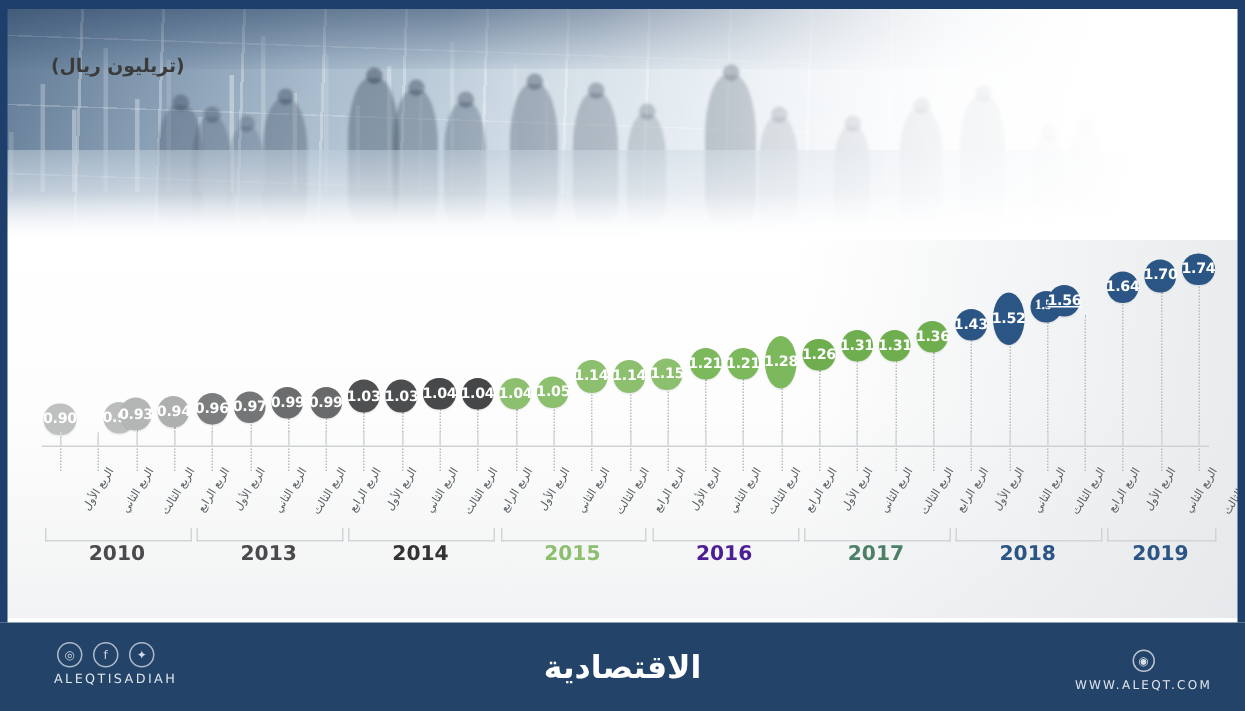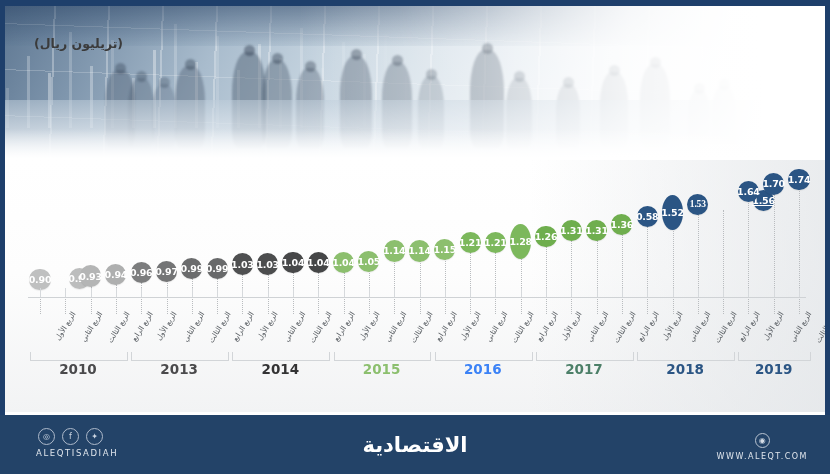--- a/index.html
+++ b/index.html
@@ -202,27 +202,27 @@
         <div class="bub" style="left: 510.1px; top: 63.5739px; width: 21.2px; height: 35px; background: rgb(124, 184, 92);">1.28</div>
         <div class="stem" style="left: 546px; top: 86.1652px; height: 67.8348px;"></div>
         <div class="bub" style="left: 535.4px; top: 65.9652px; width: 21.2px; height: 21.2px; background: rgb(111, 174, 78);">1.26</div>
         <div class="stem" style="left: 571.3px; top: 80.187px; height: 73.813px;"></div>
         <div class="bub" style="left: 560.7px; top: 59.987px; width: 21.2px; height: 21.2px; background: rgb(111, 174, 78);">1.31</div>
         <div class="stem" style="left: 596.6px; top: 80.187px; height: 73.813px;"></div>
         <div class="bub" style="left: 586px; top: 59.987px; width: 21.2px; height: 21.2px; background: rgb(111, 174, 78);">1.31</div>
         <div class="stem" style="left: 621.9px; top: 74.2087px; height: 79.7913px;"></div>
         <div class="bub" style="left: 611.3px; top: 54.0087px; width: 21.2px; height: 21.2px; background: rgb(111, 174, 78);">1.36</div>
         <div class="stem" style="left: 647.2px; top: 65.8391px; height: 88.1609px;"></div>
-        <div class="bub" style="left: 636.6px; top: 45.6391px; width: 21.2px; height: 21.2px; background: rgb(43, 85, 132);">0.58</div>
+        <div class="bub" style="left: 636.6px; top: 45.6391px; width: 21.2px; height: 21.2px; background: rgb(43, 85, 132);">1.43</div>
         <div class="stem" style="left: 672.5px; top: 55.0783px; height: 98.9217px;"></div>
         <div class="bub" style="left: 661.9px; top: 34.8783px; width: 21.2px; height: 35px; background: rgb(43, 85, 132);">1.52</div>
         <div class="stem" style="left: 697.8px; top: 53.8826px; height: 100.117px;"></div>
         <div class="bub" style="left: 687.2px; top: 33.6826px; width: 21.2px; height: 21.2px; background: rgb(43, 85, 132); font-family: Liberation Serif, serif;">1.53</div>
         <div class="stem" style="left: 723.1px; top: 50.2957px; height: 103.704px;"></div>
-        <div class="bub" style="left: 753px; top: 30.0957px; width: 21.2px; height: 21.2px; background: rgb(43, 85, 132); text-decoration: underline;">1.56</div>
+        <div class="bub" style="left: 699px; top: 30.0957px; width: 21.2px; height: 21.2px; background: rgb(43, 85, 132); text-decoration: underline;">1.56</div>
         <div class="stem" style="left: 748.4px; top: 40.7304px; height: 113.27px;"></div>
         <div class="bub" style="left: 737.8px; top: 20.5304px; width: 21.2px; height: 21.2px; background: rgb(43, 85, 132);">1.64</div>
         <div class="stem" style="left: 773.7px; top: 33.5565px; height: 120.443px;"></div>
         <div class="bub" style="left: 763.1px; top: 13.3565px; width: 21.2px; height: 21.2px; background: rgb(43, 85, 132);">1.70</div>
         <div class="stem" style="left: 799px; top: 28.7739px; height: 125.226px;"></div>
         <div class="bub" style="left: 788.4px; top: 8.57391px; width: 21.2px; height: 21.2px; background: rgb(43, 85, 132);">1.74</div>
       </div>
   </div>
   <div class="unit-label">(تريليون ريال)</div>
 
@@ -271,21 +271,21 @@
         <div class="ylab" style="left: 333.6px; width: 95.9px; color: rgb(140, 191, 110);">2015</div>
         <div class="qtick" style="left: 444.8px;"></div>
         <div class="qlab" style="left: 442.8px;">الربع الأول</div>
         <div class="qtick" style="left: 470.1px;"></div>
         <div class="qlab" style="left: 468.1px;">الربع الثاني</div>
         <div class="qtick" style="left: 495.4px;"></div>
         <div class="qlab" style="left: 493.4px;">الربع الثالث</div>
         <div class="qtick" style="left: 520.7px;"></div>
         <div class="qlab" style="left: 518.7px;">الربع الرابع</div>
         <div class="ybr" style="left: 434.8px; width: 95.9px;"></div>
-        <div class="ylab" style="left: 434.8px; width: 95.9px; color: #3b82f6;">2016</div>
+        <div class="ylab" style="left: 434.8px; width: 95.9px; color: #4c1d95;">2016</div>
         <div class="qtick" style="left: 546px;"></div>
         <div class="qlab" style="left: 544px;">الربع الأول</div>
         <div class="qtick" style="left: 571.3px;"></div>
         <div class="qlab" style="left: 569.3px;">الربع الثاني</div>
         <div class="qtick" style="left: 596.6px;"></div>
         <div class="qlab" style="left: 594.6px;">الربع الثالث</div>
         <div class="qtick" style="left: 621.9px;"></div>
         <div class="qlab" style="left: 619.9px;">الربع الرابع</div>
         <div class="ybr" style="left: 536px; width: 95.9px;"></div>
         <div class="ylab" style="left: 536px; width: 95.9px; color: rgb(76, 127, 104);">2017</div>

